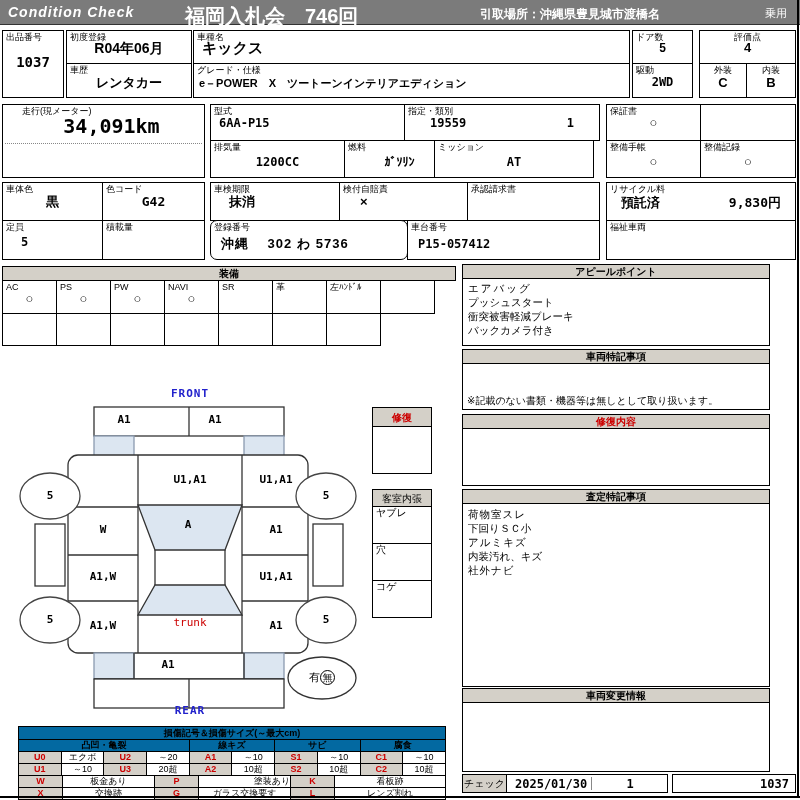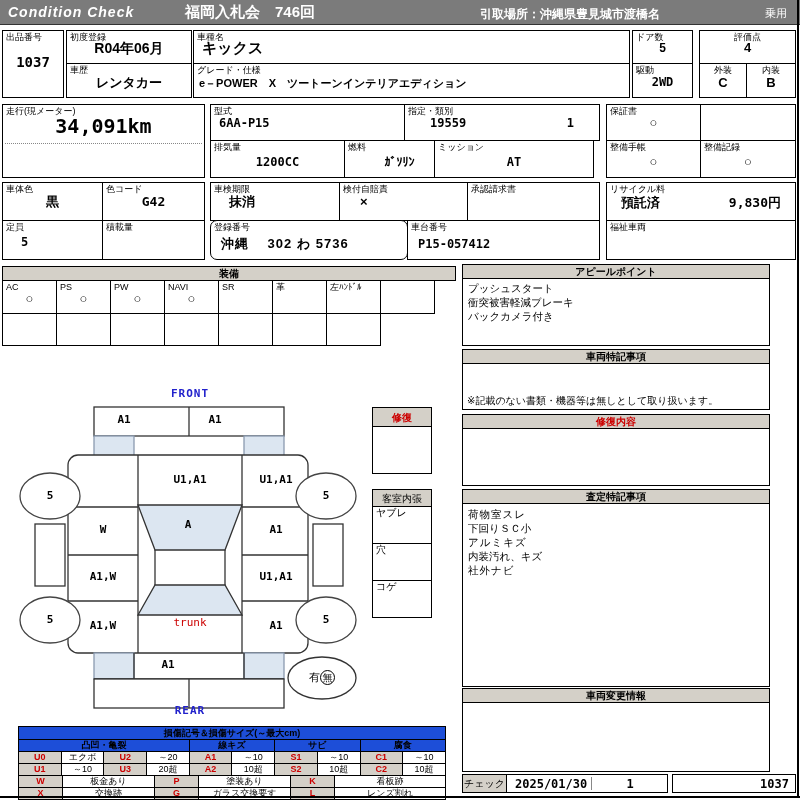--- a/index.html
+++ b/index.html
@@ -16,29 +16,29 @@
   .cl { display: block; font-size: 9px; padding: 1px 3px; text-align: left; line-height: 10px; }
   .cv { font-weight: bold; font-size: 13px; text-align: center; line-height: 15px; }
   .left { text-align: left; }
   .mono { font-family: "DejaVu Sans Mono", monospace; }
   .dlbl { position: absolute; font-weight: bold; font-size: 11px; text-align: center;
           font-family: "DejaVu Sans Mono", "Liberation Sans", monospace; }
   .notebox-line { font-size: 10.5px; line-height: 14px; }
   table.lg { border-collapse: collapse; table-layout: fixed; }
   table.lg td { border: 1px solid #000; font-size: 9px; text-align: center; line-height: 11px; overflow: hidden; white-space: nowrap; }
   td.code { background: #d4d0c8; color: #c00; font-weight: bold; }
-  td.ttl { background: #1d4ed8; font-weight: bold; }
+  td.ttl { background: #0369a1; font-weight: bold; }
   .dot td { border-bottom: 1px dotted #999; }
 </style>
 </head>
 <body>
 
 <div class="abs" style="left:0;top:0;width:800px;height:25px;background:#7b7b7b;border-bottom:1px solid #333;color:#fff;">
   <span class="abs" style="left:8px;top:4px;font-size:14px;font-weight:bold;font-style:italic;letter-spacing:1px;">Condition  Check</span>
-  <span class="abs" style="left:185px;top:3px;font-size:15px;font-weight:bold;">福岡入札会　746回</span>
+  <span class="abs" style="left:185px;top:3px;font-size:20px;font-weight:bold;">福岡入札会　746回</span>
   <span class="abs" style="left:480px;top:6px;font-size:12px;font-weight:bold;">引取場所：沖縄県豊見城市渡橋名</span>
   <span class="abs" style="left:765px;top:6px;font-size:11px;">乗用</span>
 </div>
 
 <div class="b" style="left:2px;top:30px;width:62px;height:68px;">
   <span class="cl">出品番号</span>
   <div class="cv mono" style="font-size:14px;margin-top:12px;">1037</div>
 </div>
 <div class="b" style="left:66px;top:30px;width:126px;height:34px;">
   <span class="cl">初度登録</span>
@@ -70,21 +70,21 @@
 </div>
 <div class="b" style="left:699px;top:63px;width:48px;height:35px;">
   <span class="cl" style="text-align:center;">外装</span>
   <div class="cv" style="margin-top:-1px;">C</div>
 </div>
 <div class="b" style="left:746px;top:63px;width:50px;height:35px;">
   <span class="cl" style="text-align:center;">内装</span>
   <div class="cv" style="margin-top:-1px;">B</div>
 </div>
 
-<div class="b" style="left:2px;top:104px;width:203px;height:74px;">
+<div class="b" style="left:2px;top:104px;width:203px;height:74px;padding-left:16px;">
   <span class="cl">走行(現メーター)</span>
   <div class="cv mono" style="font-size:20px;margin-top:2px;">34,091km</div>
   <div style="position:absolute;left:2px;right:2px;top:38px;border-top:1px dotted #888;"></div>
 </div>
 <div class="b" style="left:210px;top:104px;width:195px;height:37px;">
   <span class="cl">型式</span>
   <div class="cv left mono" style="font-size:12px;padding-left:8px;margin-top:-1px;">6AA-P15</div>
 </div>
 <div class="b" style="left:404px;top:104px;width:196px;height:37px;">
   <span class="cl">指定・類別</span>
@@ -197,20 +197,21 @@
 <div class="b" style="left:2px;top:313px;width:55px;height:33px;"></div>
 <div class="b" style="left:56px;top:313px;width:55px;height:33px;"></div>
 <div class="b" style="left:110px;top:313px;width:55px;height:33px;"></div>
 <div class="b" style="left:164px;top:313px;width:55px;height:33px;"></div>
 <div class="b" style="left:218px;top:313px;width:55px;height:33px;"></div>
 <div class="b" style="left:272px;top:313px;width:55px;height:33px;"></div>
 <div class="b" style="left:326px;top:313px;width:55px;height:33px;"></div>
 
 <div class="h" style="left:462px;top:264px;width:308px;height:15px;">アピールポイント</div>
 <div class="b" style="left:462px;top:278px;width:308px;height:68px;padding:2px 5px;">
+  <div class="notebox-line" style="letter-spacing:2px;">エアバッグ</div>
   <div class="notebox-line">プッシュスタート</div>
   <div class="notebox-line">衝突被害軽減ブレーキ</div>
   <div class="notebox-line">バックカメラ付き</div>
 </div>
 
 <div class="h" style="left:462px;top:349px;width:308px;height:15px;">車両特記事項</div>
 <div class="b" style="left:462px;top:363px;width:308px;height:47px;">
   <div class="notebox-line" style="position:absolute;left:4px;bottom:1px;font-size:10px;margin-top:30px;">※記載のない書類・機器等は無しとして取り扱います。</div>
 </div>
 
@@ -357,21 +358,21 @@
     <td>10超</td>
   </tr>
 </tbody>
   </table>
 <table class="lg abs" style="left:18px;top:775px;width:428px;">
   <tbody>
       <tr style="height:10px;">
     <td class="code" style="width:42px;">W</td>
     <td style="width:88px;">板金あり</td>
     <td class="code" style="width:42px;">P</td>
-    <td style="width:88px;">塗装あり</td>
+    <td style="width:88px;text-align:right;">塗装あり</td>
     <td class="code" style="width:42px;">K</td>
     <td style="width:106px;">看板跡</td>
   </tr>
   <tr style="height:10px;">
     <td class="code">X</td>
     <td>交換跡</td>
     <td class="code">G</td>
     <td>ガラス交換要す</td>
     <td class="code">L</td>
     <td>レンズ割れ</td>

